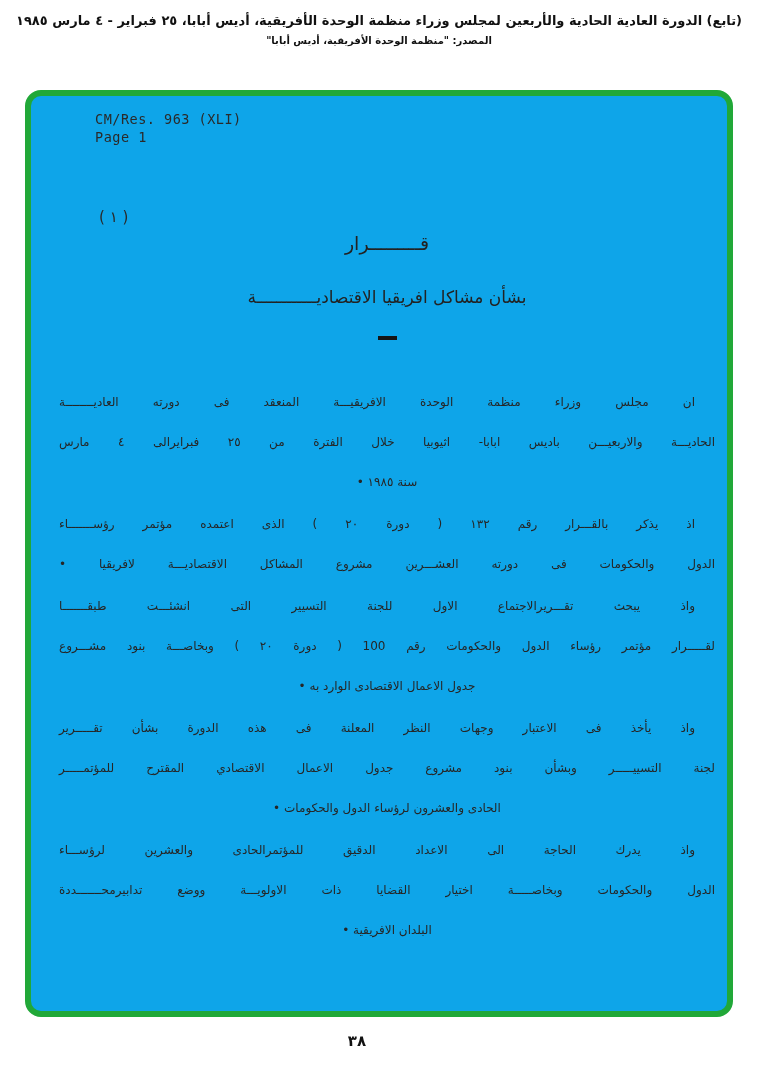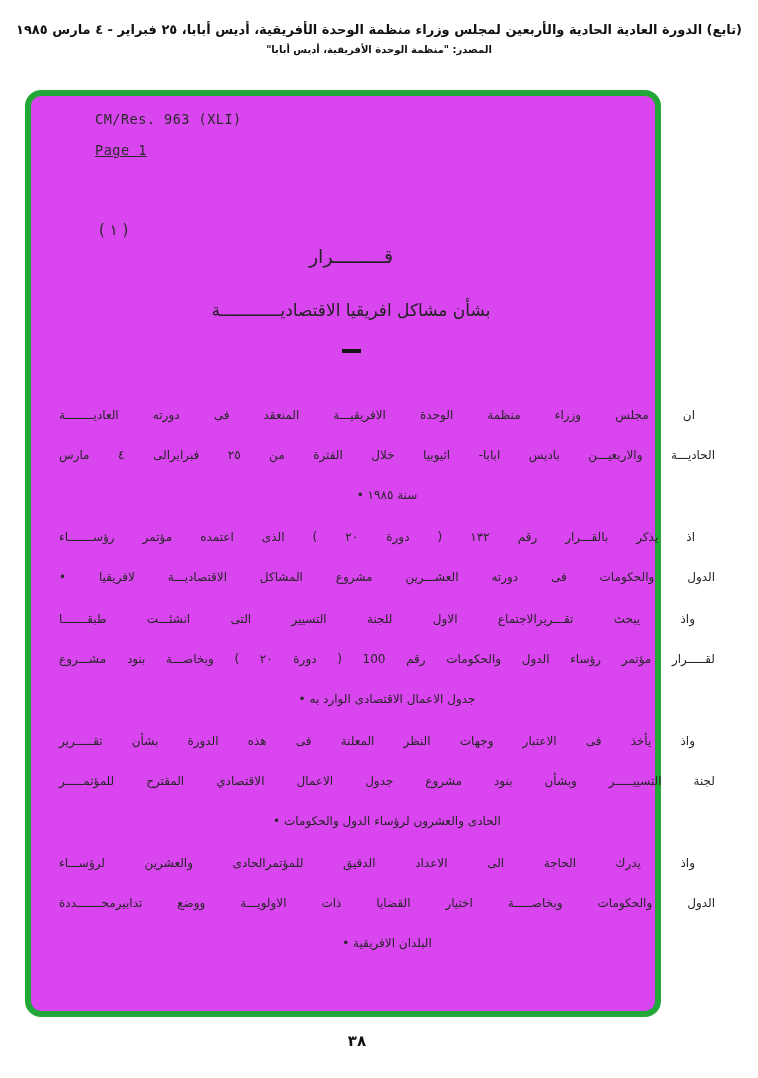--- a/index.html
+++ b/index.html
@@ -8,21 +8,21 @@
     width: 758px;
     height: 1078px;
     position: relative;
     font-family: "DejaVu Sans", sans-serif;
     color: #1e1e1e;
     overflow: hidden;
   }
 
   
   .top-header {
-    padding-top: 22px;
+    padding-top: 13px;
     text-align: center;
     direction: rtl;
   }
   .header-line1 {
     font-size: 13px;
     font-weight: 700;
     color: #111;
     letter-spacing: 0.2px;
   }
   .header-line2 {
@@ -30,39 +30,39 @@
     font-size: 10px;
     font-weight: 700;
     color: #111;
   }
 
   
   .doc-frame {
     position: absolute;
     left: 25px;
     top: 90px;
-    width: 636px;
+    width: 708px;
     height: 927px;
     border: 6px solid #21a838;
     border-radius: 16px;
-    background: #d946ef;
+    background: #0ea5e9;
     padding: 14px 12px 0 28px;
   }
 
   
   .doc-ref-block {
     margin-left: 36px;
     direction: ltr;
     font-family: "DejaVu Sans Mono", "Liberation Mono", monospace;
     font-size: 13.5px;
     color: #2a2a2a;
     letter-spacing: 0.5px;
   }
   .doc-ref-line { height: 18px; line-height: 18px; }
-  .doc-page-line { margin-top: 13px; height: 18px; line-height: 18px; text-decoration: underline; }
+  .doc-page-line { height: 18px; line-height: 18px; }
 
   
   .item-number {
     margin-top: 62px;
     margin-left: 40px;
     direction: ltr;
     font-size: 15px;
     color: #2a2a2a;
     width: 50px;
   }

